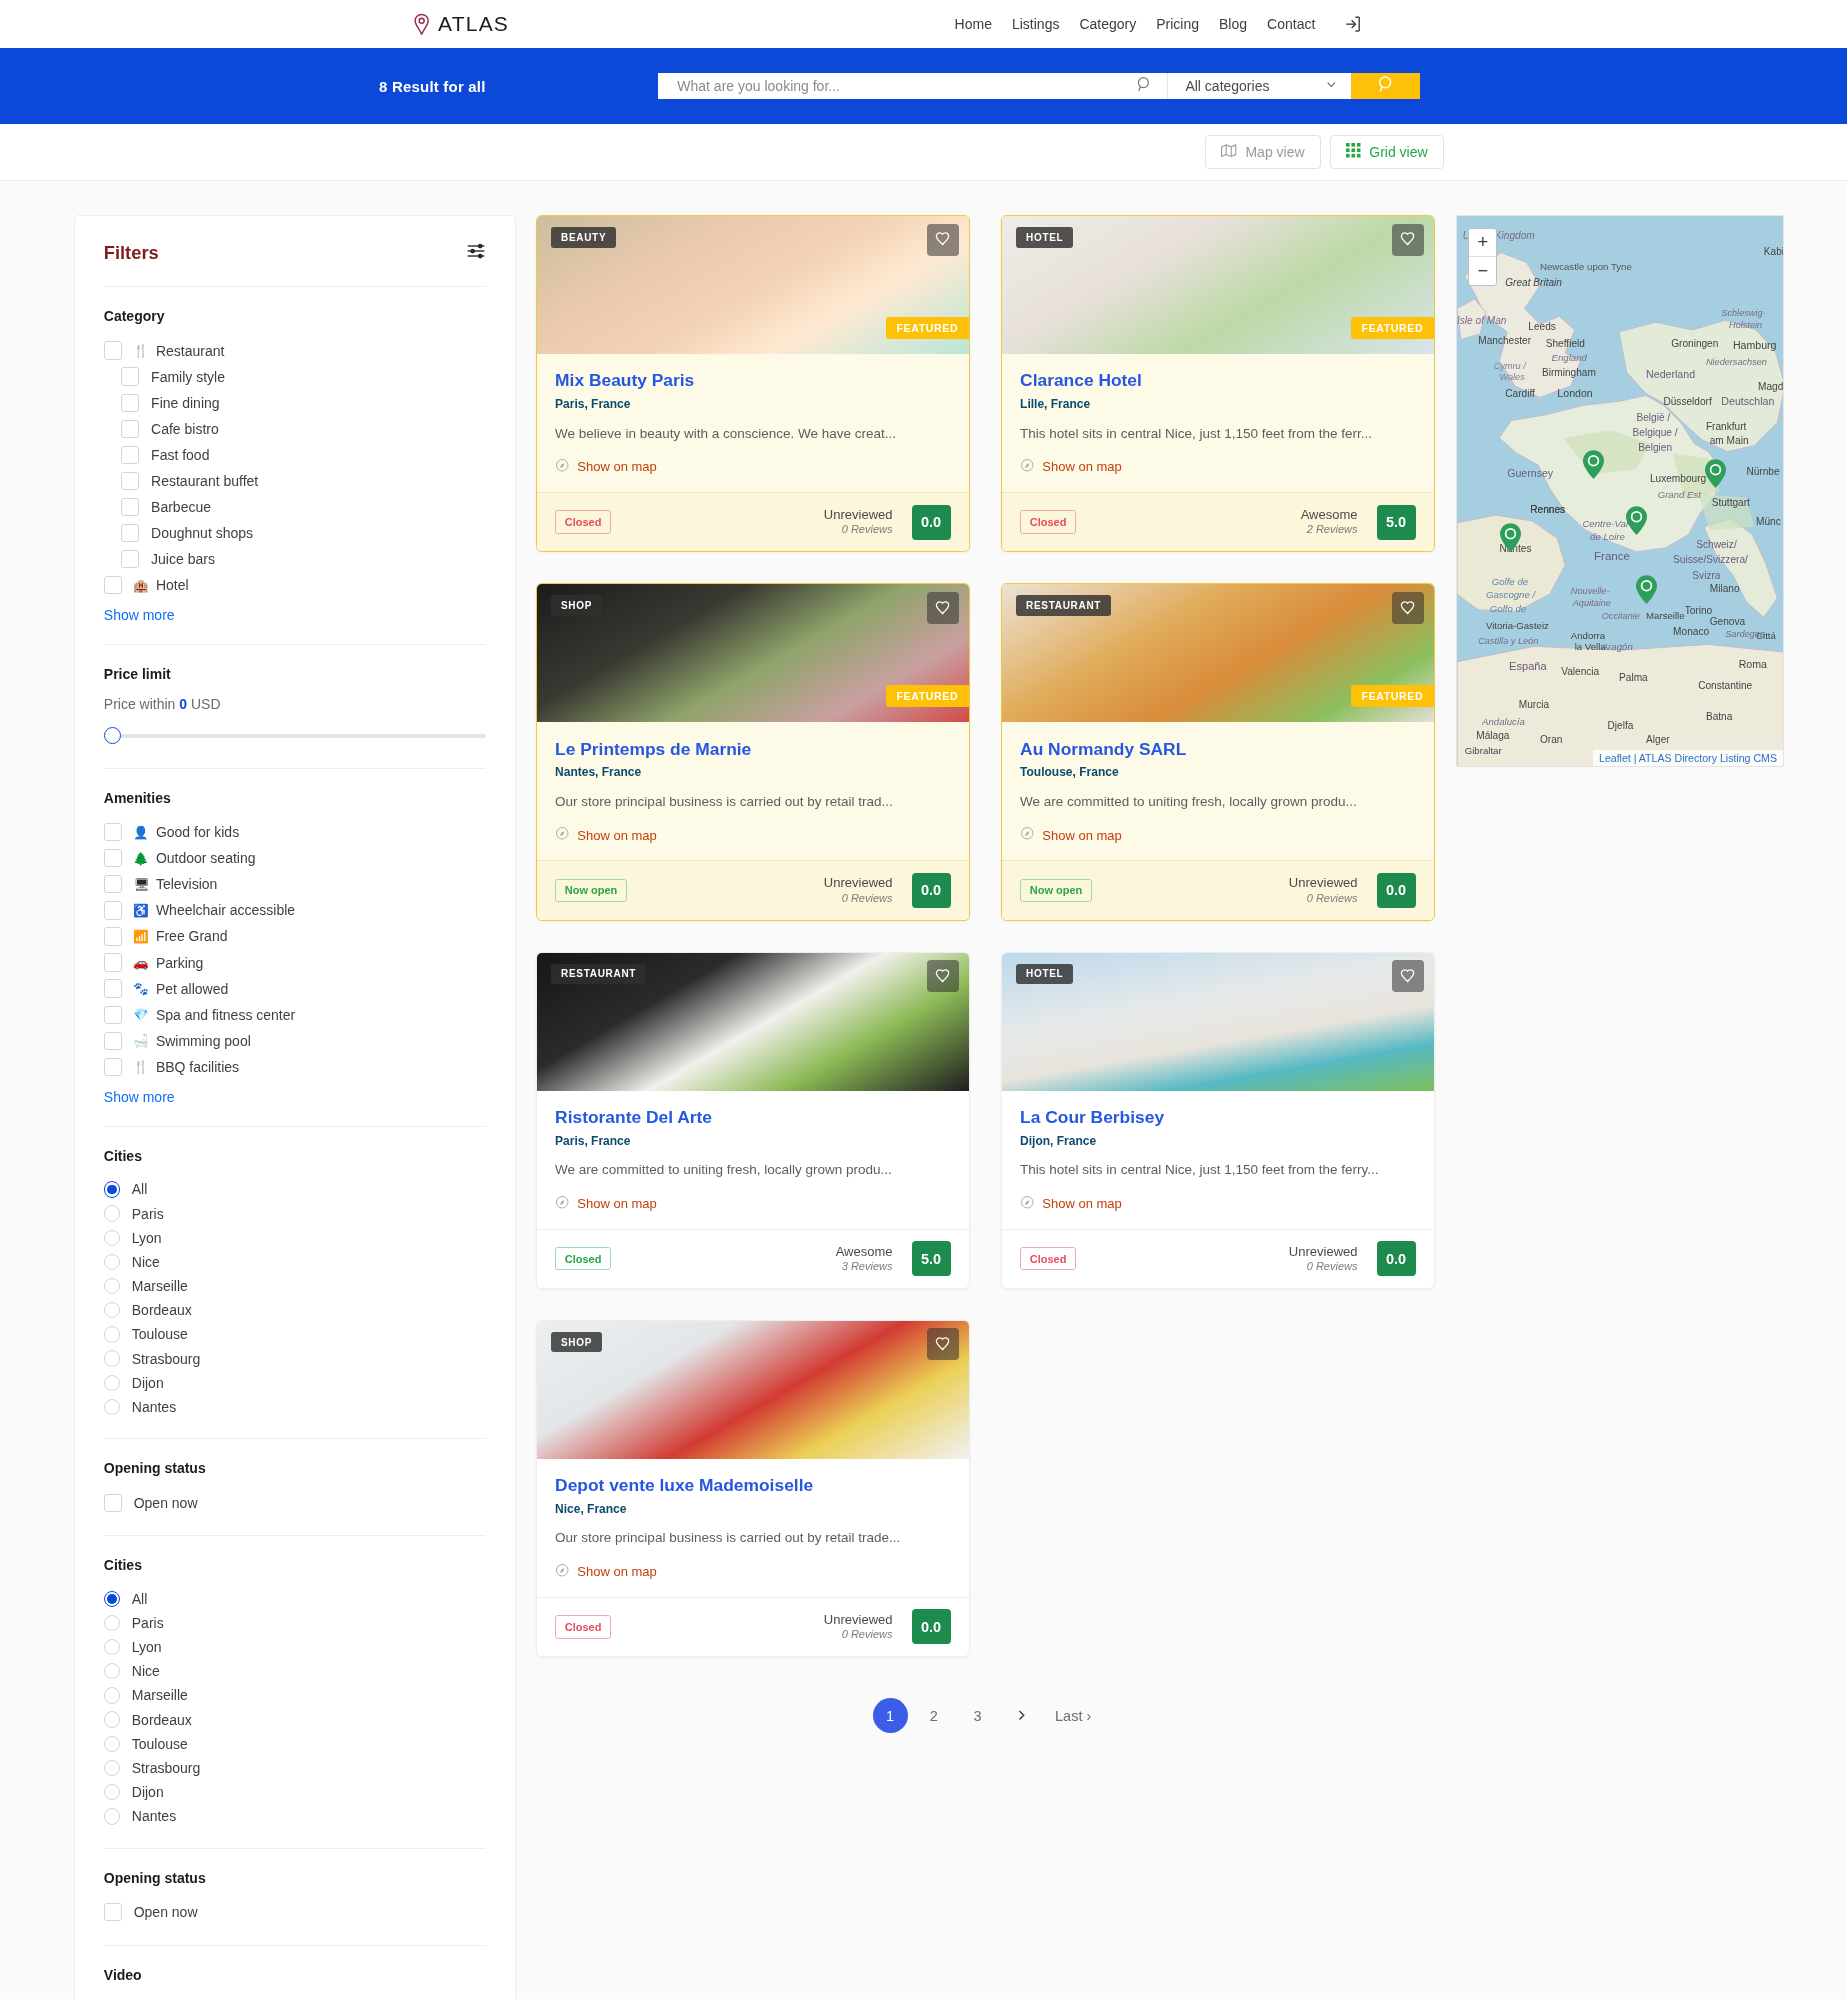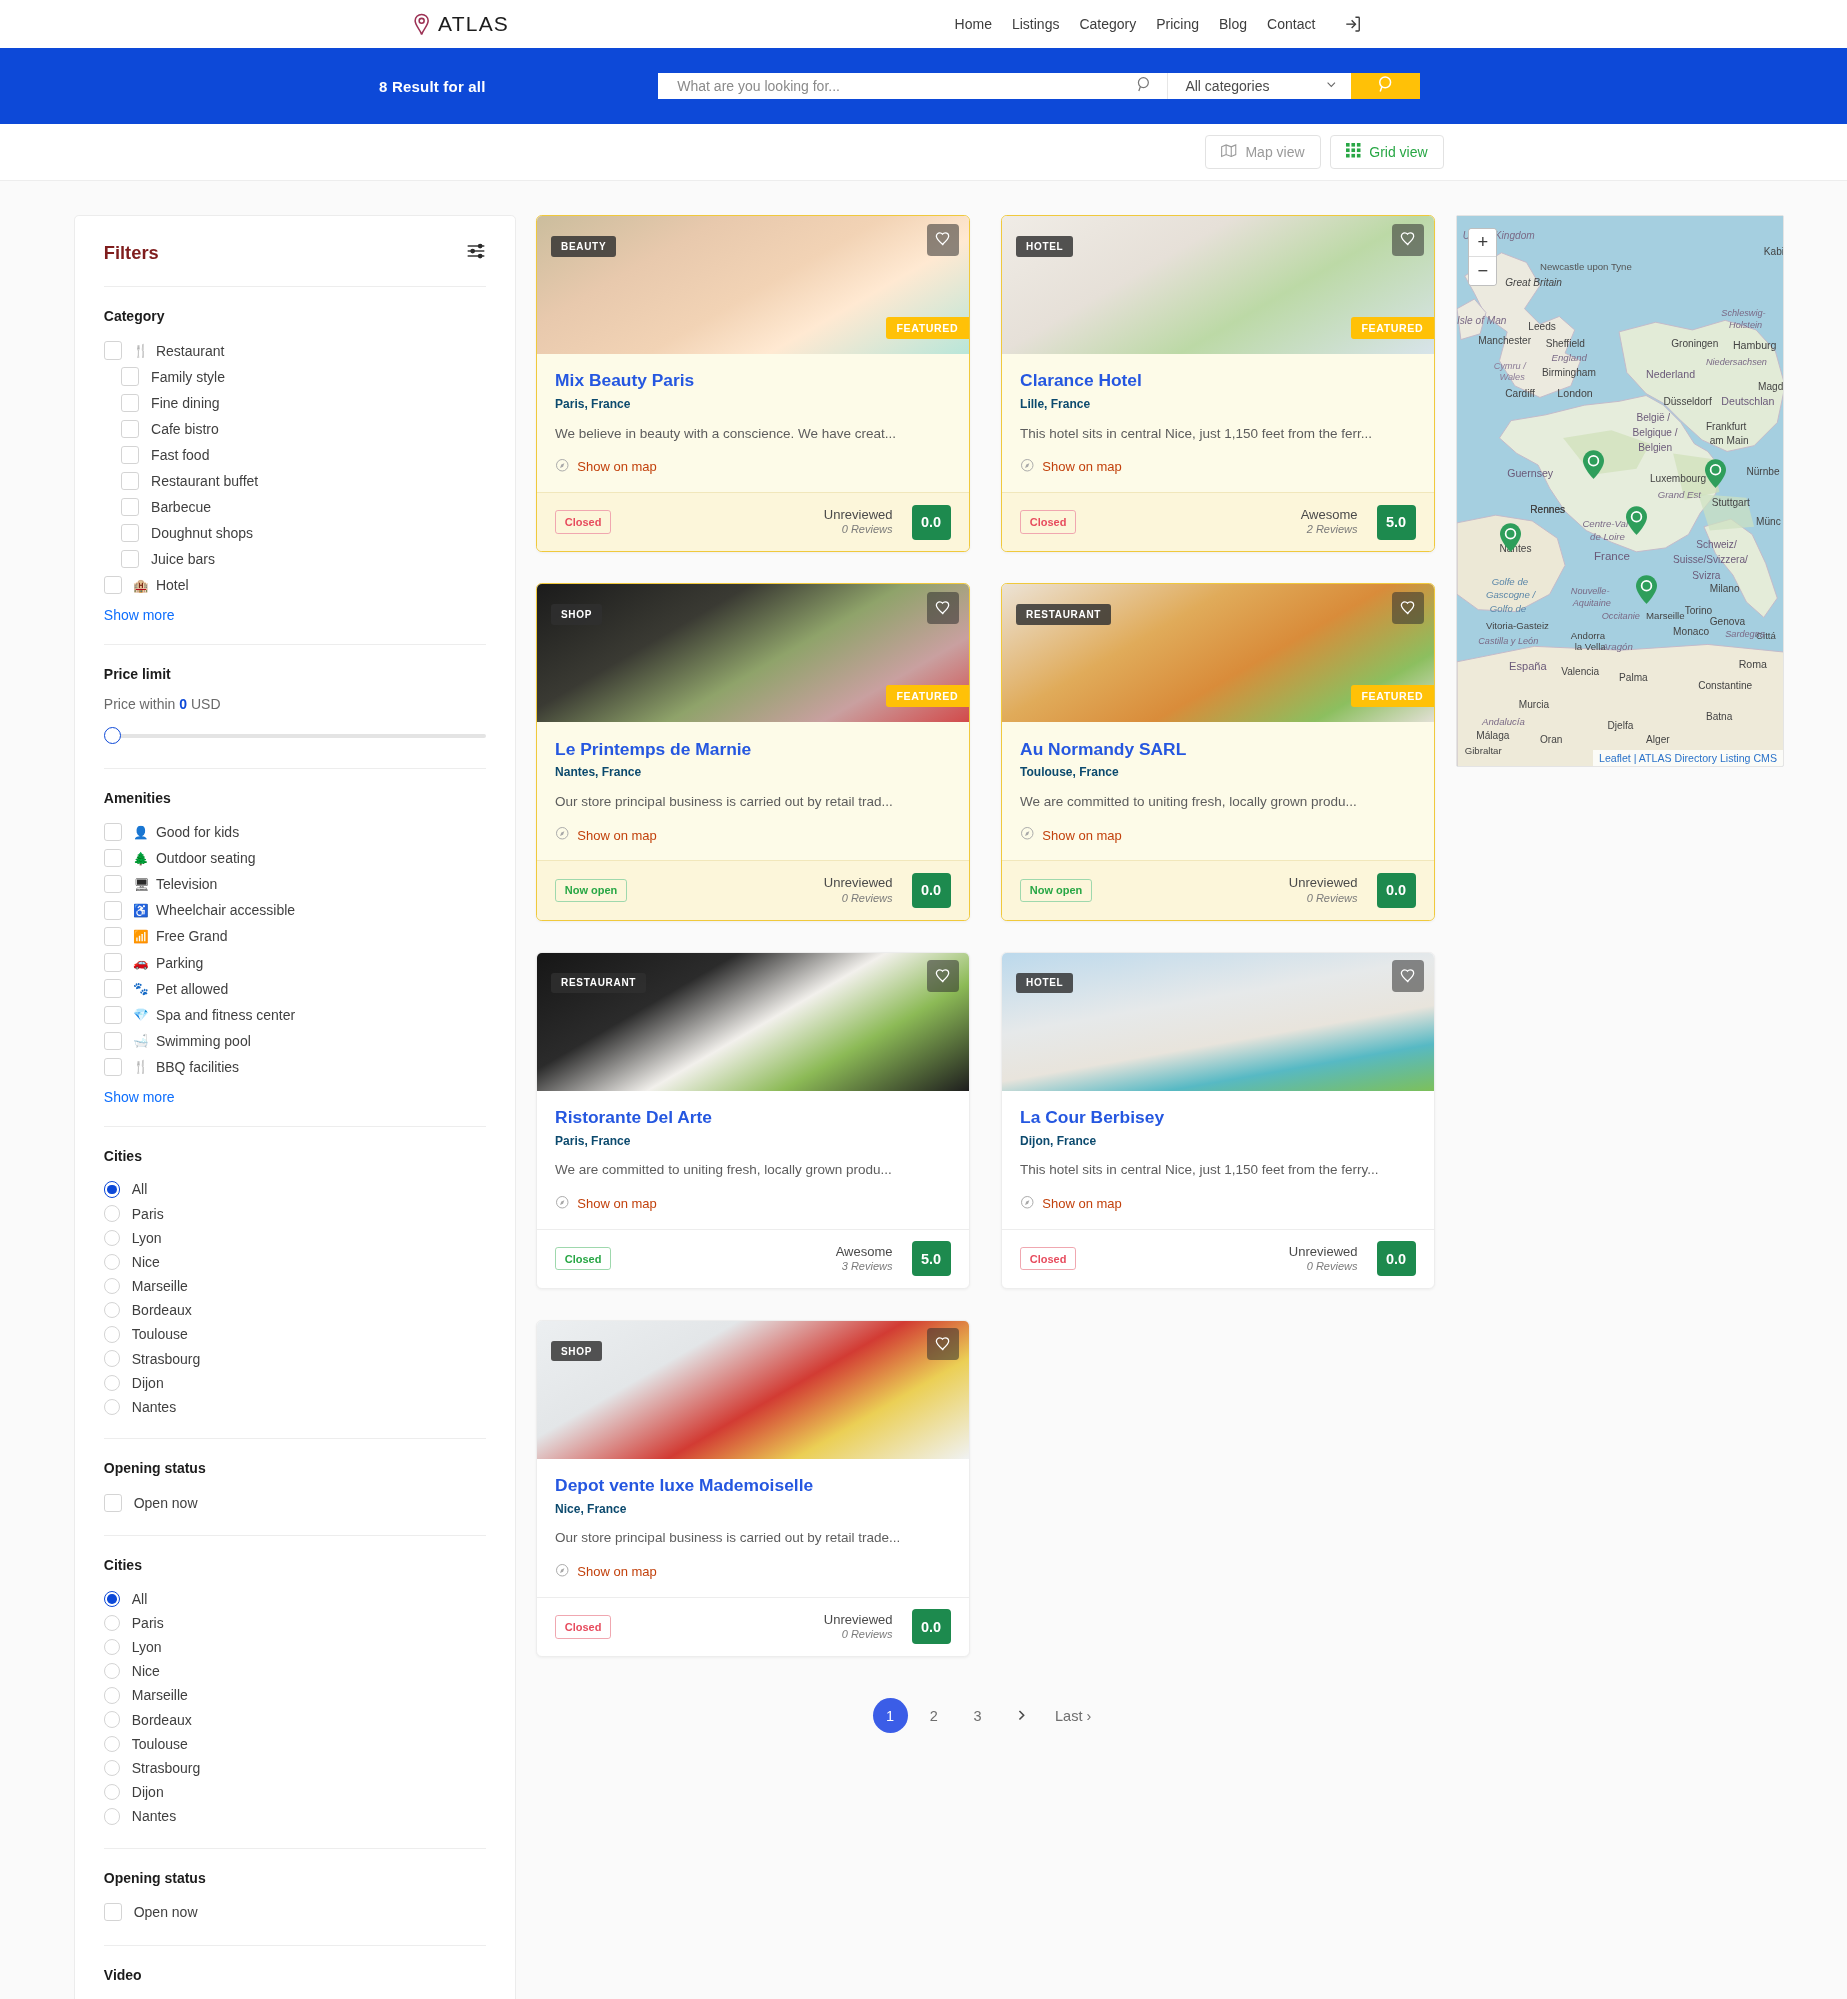--- a/index.html
+++ b/index.html
@@ -226,21 +226,21 @@
     border: 1px solid #f0c93c;
     background: #fdfbe8;
   }
   .card-img {
     position: relative;
     height: 138px;
     overflow: hidden;
   }
   .card-img .ph { position: absolute; inset: 0; }
   .cat-badge {
-    position: absolute; top: 20px; left: 14.5px;
+    position: absolute; top: 11px; left: 14.5px;
     background: rgba(48,48,48,.82);
     color: #fff; font-size: 10px; font-weight: bold;
     letter-spacing: 0.7px;
     padding: 4.8px 9.7px; border-radius: 2.9px;
     text-transform: uppercase;
   }
   .heart {
     position: absolute; top: 7.7px; right: 9.7px;
     width: 32px; height: 32px; border-radius: 3.9px;
     background: rgba(48,48,48,.55);

